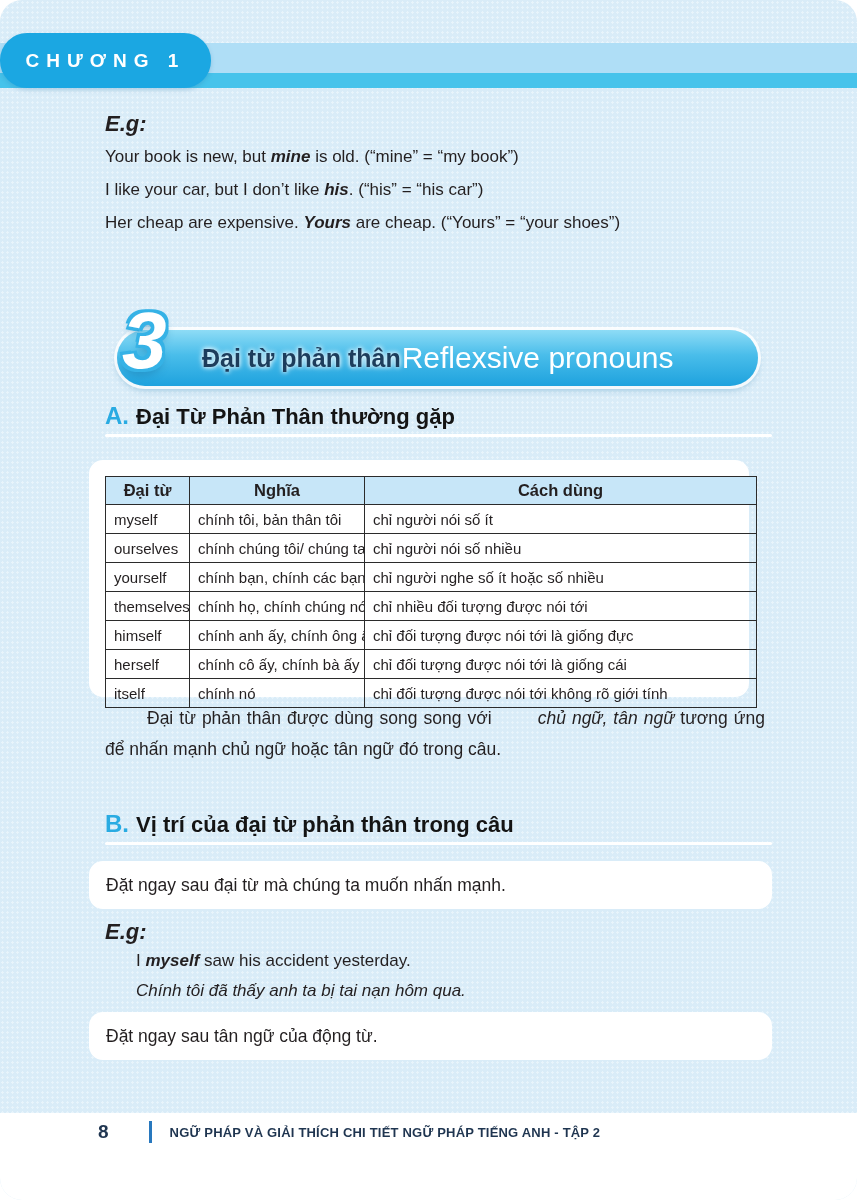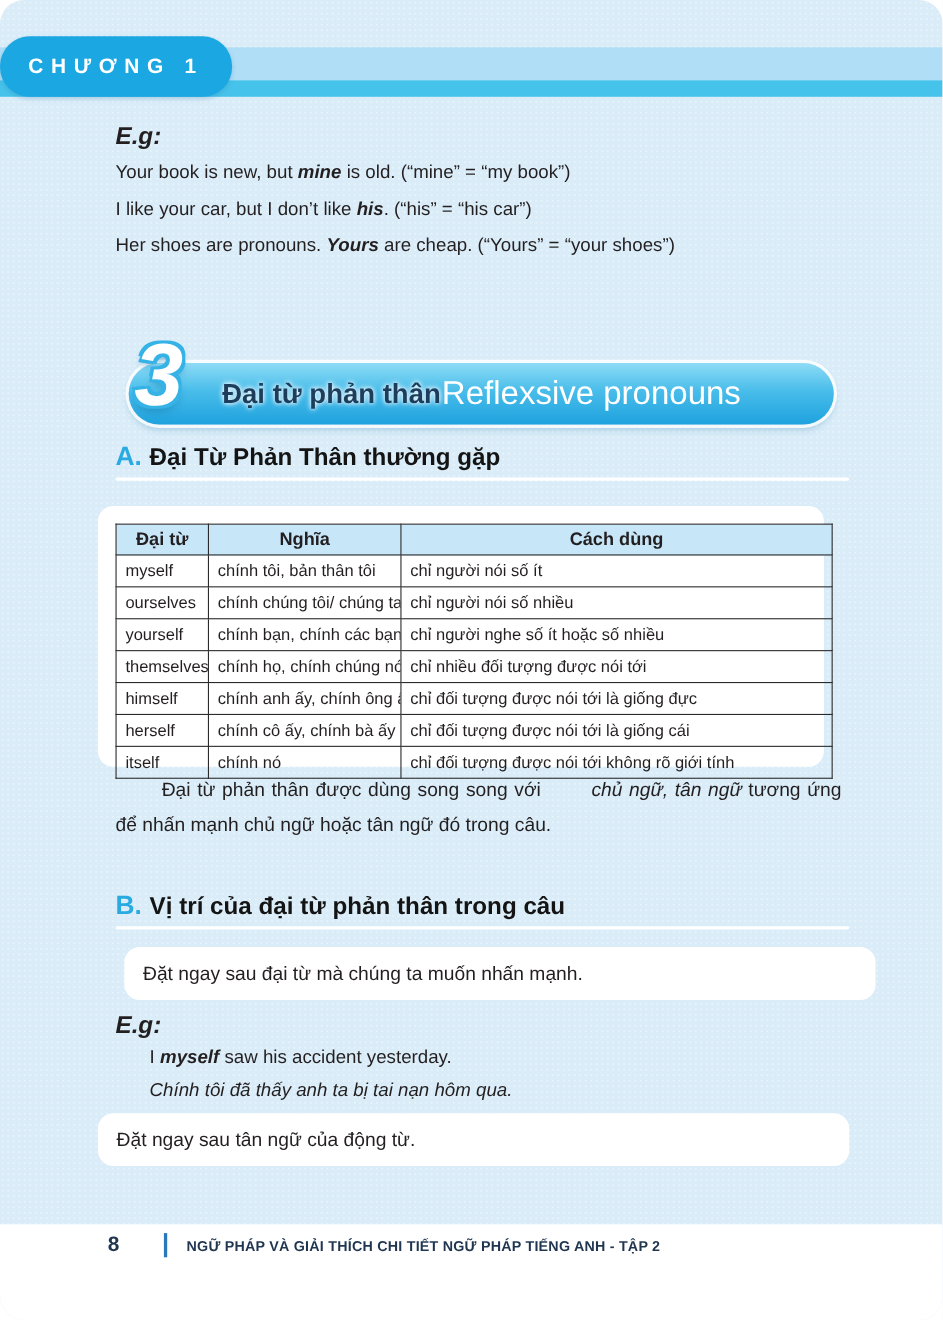--- a/index.html
+++ b/index.html
@@ -96,21 +96,21 @@
   </div>
 
   <div class="abs eg-label" style="left:105px; top:111px;">E.g:</div>
   <div class="abs eg-line" style="left:105px; top:147px;">
     <span>Your book is new, but </span><span class="em">mine</span><span> is old. (“mine” = “my book”)</span>
   </div>
   <div class="abs eg-line" style="left:105px; top:180px;">
     <span>I like your car, but I don’t like </span><span class="em">his</span><span>. (“his” = “his car”)</span>
   </div>
   <div class="abs eg-line" style="left:105px; top:213px;">
-    <span>Her shoes are pronouns. </span><span class="em">Yours</span><span> are cheap. (“Yours” = “your shoes”)</span>
+    <span>Her cheap are expensive. </span><span class="em">Yours</span><span> are cheap. (“Yours” = “your shoes”)</span>
   </div>
 
   <div class="banner">
     <span class="banner-title-vi">Đại từ phản thân</span>
     <span class="banner-title-en">Reflexsive pronouns</span>
   </div>
   <div class="banner-number">3</div>
 
   <div class="section-heading" style="top:402px;">
     <span class="section-letter">A.</span><span>Đại Từ Phản Thân thường gặp</span>
@@ -171,21 +171,21 @@
 
   <div class="note">
     <span>Đại từ phản thân được dùng song song với </span><span class="em">chủ ngữ, tân ngữ</span><span> tương ứng để nhấn mạnh chủ ngữ hoặc tân ngữ đó trong câu.</span>
   </div>
 
   <div class="section-heading" style="top:810px;">
     <span class="section-letter">B.</span><span>Vị trí của đại từ phản thân trong câu</span>
   </div>
   <div class="heading-rule" style="top:842px;"></div>
 
-  <div class="rule-box" style="top:861px;margin-left:24px;">
+  <div class="rule-box" style="top:861px;">
     <span>Đặt ngay sau đại từ mà chúng ta muốn nhấn mạnh.</span>
   </div>
 
   <div class="abs eg-label" style="left:105px; top:919px;">E.g:</div>
   <div class="abs eg-line" style="left:136px; top:951px;">
     <span>I </span><span class="em">myself</span><span> saw his accident yesterday.</span>
   </div>
   <div class="abs eg-line italic" style="left:136px; top:981px;">Chính tôi đã thấy anh ta bị tai nạn hôm qua.</div>
 
   <div class="rule-box" style="top:1012px;">

